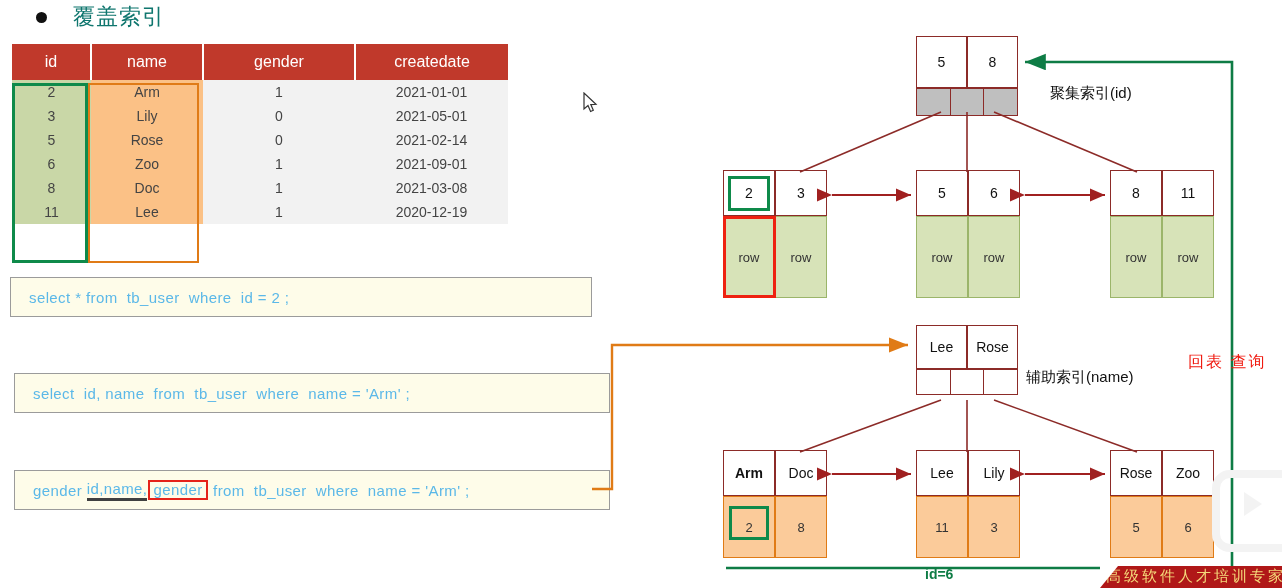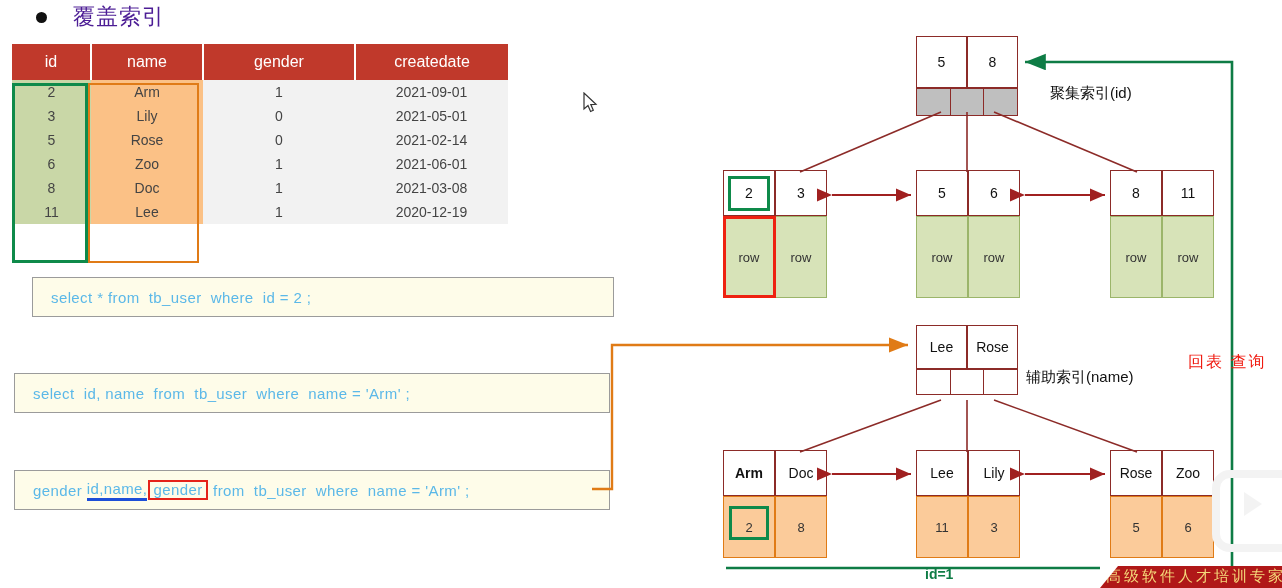--- a/index.html
+++ b/index.html
@@ -6,43 +6,43 @@
   body{
     width:1282px;height:588px;overflow:hidden;background:#ffffff;
     font-family:"Liberation Sans","DejaVu Sans",sans-serif;
     position:relative;
   }
   #root{position:relative;width:1282px;height:588px;}
 
   
   .title-row{position:absolute;left:36px;top:2px;display:flex;align-items:center;gap:26px;}
   .bullet{width:11px;height:11px;border-radius:50%;background:#111;display:inline-block;}
-  .title-text{font-size:22px;color:#4c1d95;letter-spacing:1px;}
+  .title-text{font-size:22px;color:#0f766e;letter-spacing:1px;}
 
   
   .tbl{position:absolute;left:12px;top:44px;border-collapse:collapse;}
   .tbl th{background:#C0392B;color:#fff;font-weight:400;font-size:16px;padding:9px 0;border-right:2px solid #fff;}
   .tbl th:last-child{border-right:none;margin-left:48px;}
   .tbl td{font-size:14px;color:#444;text-align:center;padding:4px 0;background:#F2F2F2;}
   .col-id{width:78px;}
   .col-name{width:110px;}
   .col-gender{width:150px;}
   .col-date{width:152px;}
   .cell-id{background:#C9D7A7 !important;}
   .cell-name{background:#FBC186 !important;}
   .hl-green-col{position:absolute;left:12px;top:83px;width:76px;height:180px;border:3px solid #0E8A4A;box-sizing:border-box;pointer-events:none;}
   .hl-orange-col{position:absolute;left:88px;top:83px;width:111px;height:180px;border:2px solid #E07B16;box-sizing:border-box;pointer-events:none;}
 
   
   .sql{position:absolute;background:#FEFCE9;border:1px solid #9b9b9b;color:#5BB8E8;
        font-size:15px;display:flex;align-items:center;padding-left:18px;letter-spacing:.4px;white-space:pre;}
-  #sql1{left:32px;top:277px;width:562px;height:38px;text-align:center;}
+  #sql1{left:10px;top:277px;width:562px;height:38px;text-align:center;}
   #sql2{left:14px;top:373px;width:576px;height:38px;text-align:right;}
   #sql3{left:14px;top:470px;width:576px;height:38px;}
-  .u-green{border-bottom:3px solid #1d4ed8;padding-bottom:1px;}
+  .u-green{border-bottom:3px solid #404040;padding-bottom:1px;}
   .box-red{border:2px solid #E5231B;padding:0 3px;margin:0 1px;display:inline-block;line-height:1.05;}
 
   
   .node{position:absolute;box-sizing:border-box;}
   .nrow{display:flex;}
   .keycell{box-sizing:border-box;border:1.6px solid #8C2B28;background:#fff;display:flex;
            align-items:center;justify-content:center;font-size:14px;color:#111;}
   .ptrcell{box-sizing:border-box;border:1.6px solid #8C2B28;display:flex;}
   .datacell{box-sizing:border-box;display:flex;align-items:center;justify-content:center;font-size:13px;color:#333;}
 
@@ -83,39 +83,39 @@
         <th class="col-name">name</th>
         <th class="col-gender">gender</th>
         <th class="col-date">createdate</th>
       </tr>
     </thead>
     <tbody>
       <tr>
         <td class="cell-id">2</td>
         <td class="cell-name">Arm</td>
         <td>1</td>
-        <td>2021-09-01</td>
+        <td>2021-01-01</td>
       </tr>
       <tr>
         <td class="cell-id">3</td>
         <td class="cell-name">Lily</td>
         <td>0</td>
         <td>2021-05-01</td>
       </tr>
       <tr>
         <td class="cell-id">5</td>
         <td class="cell-name">Rose</td>
         <td>0</td>
         <td>2021-02-14</td>
       </tr>
       <tr>
         <td class="cell-id">6</td>
         <td class="cell-name">Zoo</td>
         <td>1</td>
-        <td>2021-06-01</td>
+        <td>2021-09-01</td>
       </tr>
       <tr>
         <td class="cell-id">8</td>
         <td class="cell-name">Doc</td>
         <td>1</td>
         <td>2021-03-08</td>
       </tr>
       <tr>
         <td class="cell-id">11</td>
         <td class="cell-name">Lee</td>
@@ -263,21 +263,21 @@
 
     <line x1="832" y1="474" x2="911" y2="474" stroke="#A02020" stroke-width="2.2" marker-start="url(#arrDarkS)" marker-end="url(#arrDark)"></line>
     <line x1="1025" y1="474" x2="1105" y2="474" stroke="#A02020" stroke-width="2.2" marker-start="url(#arrDarkS)" marker-end="url(#arrDark)"></line>
 
     <path d="M592,489 L612,489 L612,345 L908,345" stroke="#E07B16" stroke-width="2.4" fill="none" marker-end="url(#arrOrange)"></path>
 
     <path d="M726,568 L1232,568 L1232,62 L1025,62" stroke="#0E7C45" stroke-width="2.6" fill="none" marker-end="url(#arrGreen)"></path>
   </svg>
 
   <div class="lbl-red" style="left:1188px;top:316px;">回表 查询</div>
-  <div class="lbl-green" style="left:925px;top:566px;">id=1</div>
+  <div class="lbl-green" style="left:925px;top:566px;">id=6</div>
 
   <div class="play-ghost"></div>
   <div class="banner">
     <span class="banner-txt">高级软件人才培训专家</span>
   </div>
   <div class="banner-notch"></div>
 
   <svg class="cursor" width="18" height="24" viewBox="0 0 18 24">
     <path d="M1,1 L1,17 L5,13.5 L7.6,19.5 L10.3,18.3 L7.8,12.6 L13,12.3 Z" fill="#ffffff" stroke="#333333" stroke-width="1.2"></path>
   </svg>

